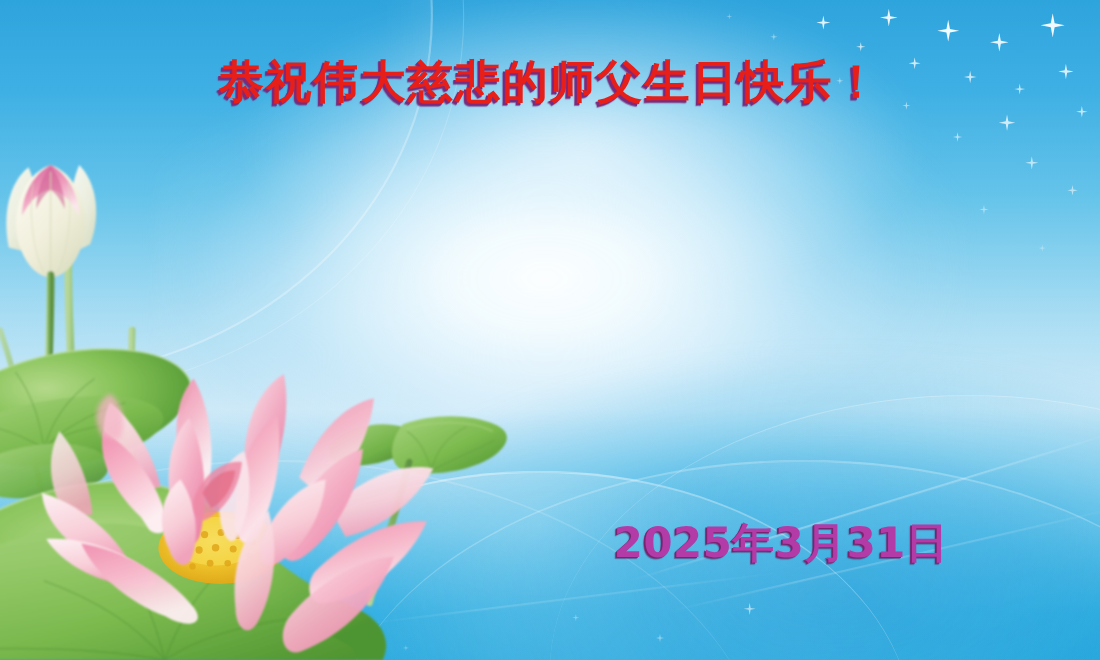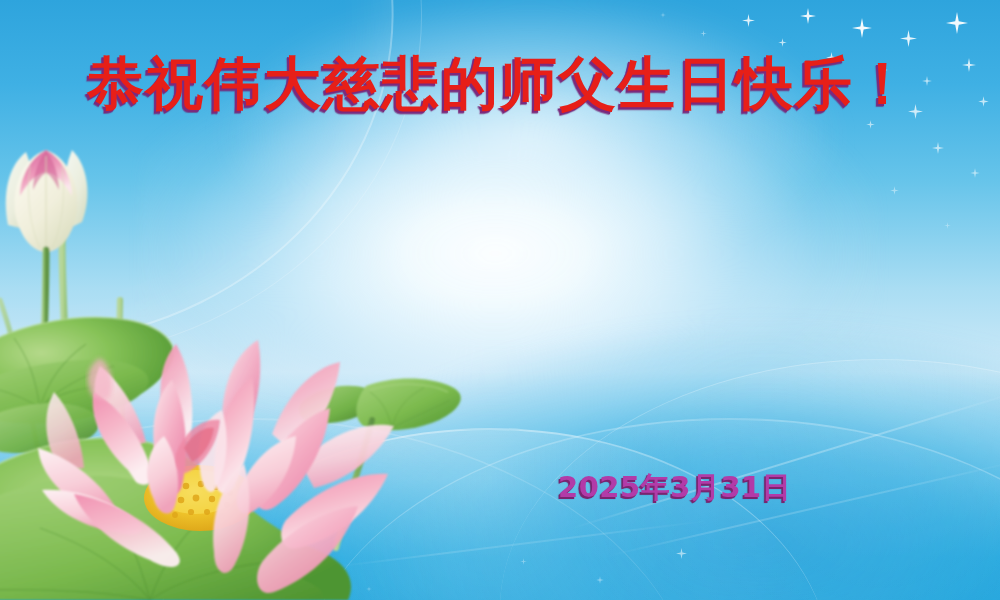--- a/index.html
+++ b/index.html
@@ -154,21 +154,21 @@
     width: 1000px; height: 600px;
     pointer-events: none;
   }
 
   
   .title {
     position: absolute;
     left: 0; right: 0;
     top: 50px;
     text-align: center;
-    font-size: 57px;
+    font-size: 41px;
     line-height: 1.18;
     font-weight: 700;
     letter-spacing: 2px;
     color: #e71f18;
     text-shadow:
       -2px 2px 0 #7b2a7e,
       -2.5px 2.5px 1px rgba(110,30,110,0.65);
     white-space: nowrap;
   }
   .signature {
@@ -181,21 +181,21 @@
     color: #f7c71c;
     text-shadow:
       -1.5px 1.5px 0 #c1631a,
       -2px 2px 1px rgba(170,80,20,0.6);
     white-space: nowrap;
   }
   .date {
     position: absolute;
     left: 558px;
     top: 468px;
-    font-size: 29px;
+    font-size: 38px;
     font-weight: 700;
     letter-spacing: 0.5px;
     color: #b23ba8;
     text-shadow:
       -1.5px 1.5px 0 #7a2470,
       -2px 2px 1px rgba(90,25,85,0.55);
     white-space: nowrap;
   }
 </style>
 </head>

